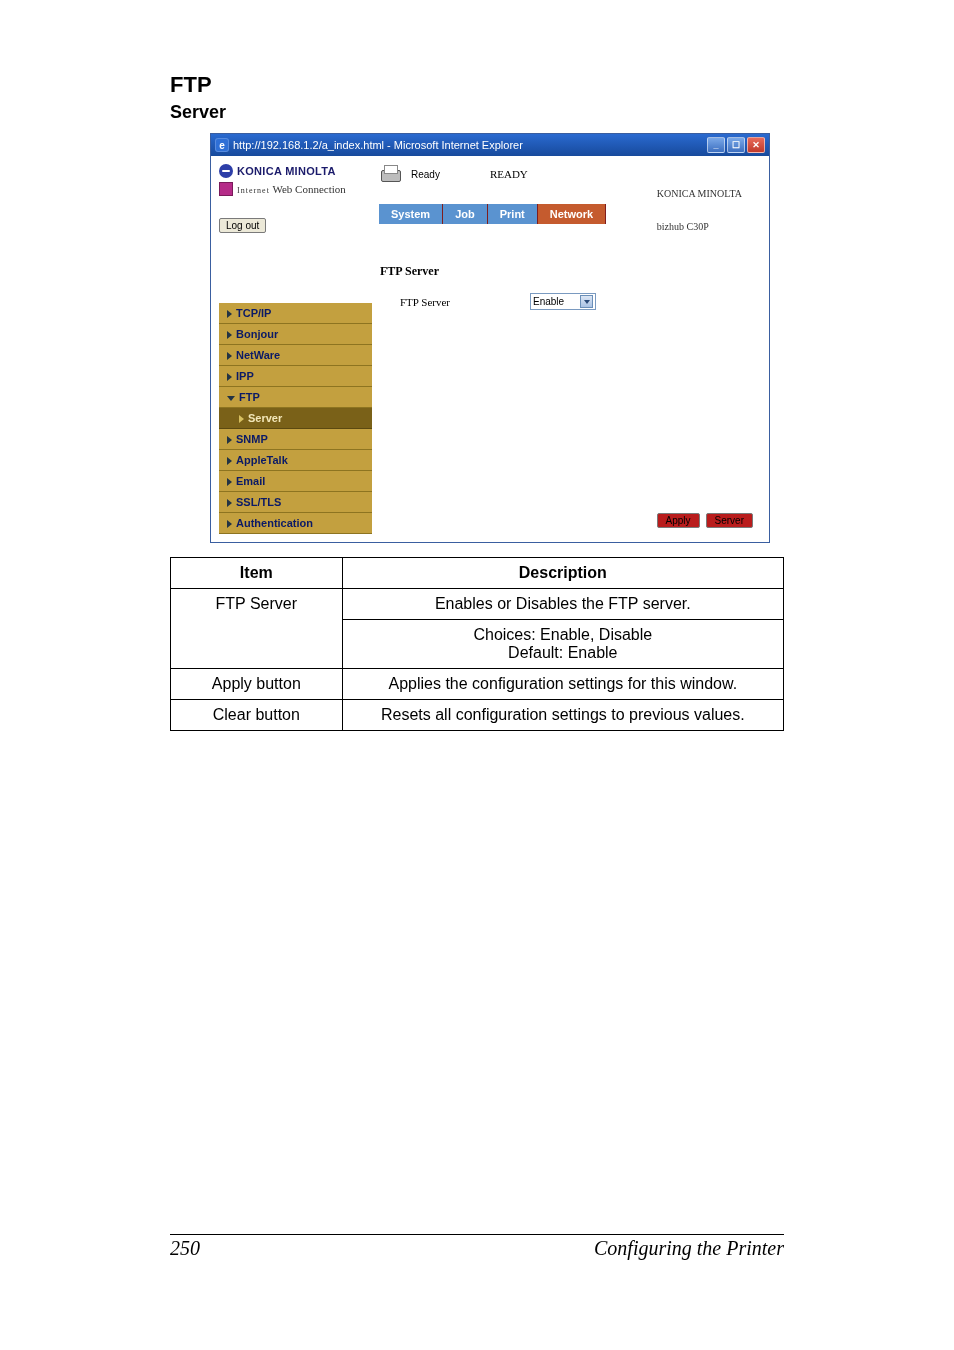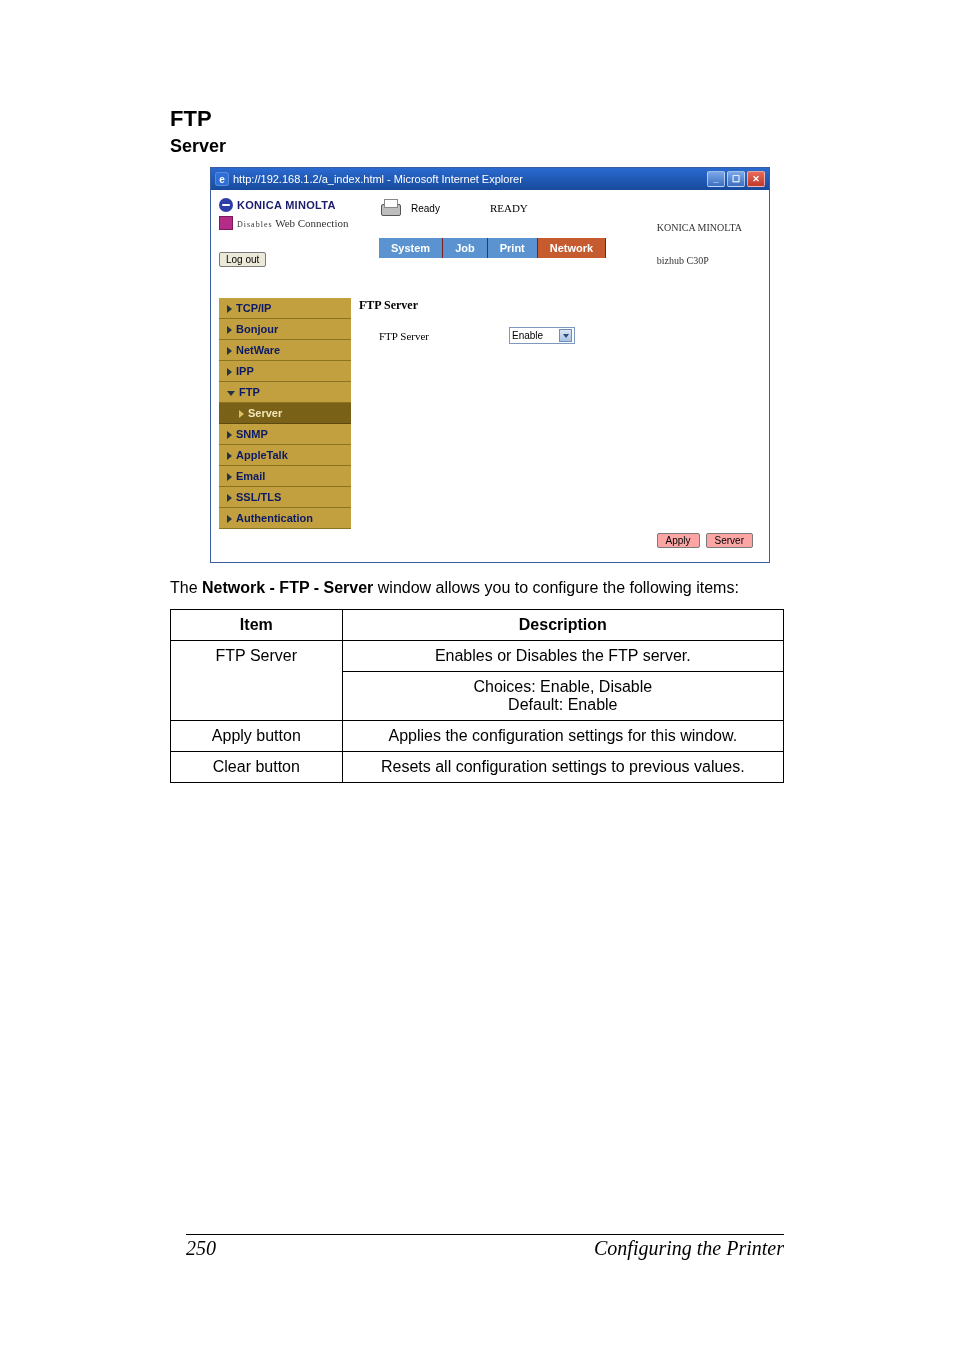--- a/index.html
+++ b/index.html
@@ -1,17 +1,17 @@
 <!DOCTYPE html>
 <html><head>
 <meta charset="utf-8">
 <style>
   * { box-sizing: border-box; margin: 0; padding: 0; }
   html, body { width: 954px; height: 1350px; background: #fff; font-family: Arial, Helvetica, sans-serif; color: #000; }
-  .page { position: relative; width: 954px; height: 1350px; padding: 106px 170px 0 170px; border-radius: 28px; }
+  .page { position: relative; width: 954px; height: 1350px; padding: 72px 170px 0 170px; border-radius: 28px; }
   h2.ftp { font-size: 22px; font-weight: bold; margin-bottom: 4px; }
   h3.server { font-size: 18px; font-weight: bold; margin-bottom: 10px; }
   .ie-window { width: 560px; margin: 0 0 14px 40px; border: 1px solid #3a5ea0; background: #e9e6dd; font-family: Tahoma, Arial, sans-serif; }
   .titlebar { display:flex; align-items:center; justify-content:space-between; background: linear-gradient(#2a6ad0,#174a9c); color:#fff; height:22px; padding:0 4px; }
   .titlebar .title { display:flex; align-items:center; gap:4px; font-size:11px; }
   .titlebar .title .e-icon { width:14px;height:14px;border-radius:3px;background:#2e6fd6;display:inline-flex;align-items:center;justify-content:center;color:#fff;font-weight:bold;font-size:10px;border:1px solid #fff3; }
   .win-controls { display:flex; gap:2px; }
   .win-btn { width:18px;height:16px;border:1px solid #fff8;background:linear-gradient(#7aa8e8,#3d6fc0);border-radius:2px;display:flex;align-items:center;justify-content:center;color:#fff;font-size:9px;font-weight:bold; }
   .win-close { background:linear-gradient(#e86a5a,#c0392b); }
   .menubar { display:flex; gap:10px; background:#ece9d8; color:#000; font-size:11px; padding:4px 6px; border-bottom:1px solid #c8c4b6; position:relative; }
@@ -33,40 +33,40 @@
   .printer-icon { width:22px;height:20px;display:inline-block;position:relative; }
   .printer-icon::before{content:"";position:absolute;left:2px;top:6px;width:18px;height:10px;background:#bdbdbd;border:1px solid #555;border-radius:2px;}
   .printer-icon::after{content:"";position:absolute;left:5px;top:1px;width:12px;height:7px;background:#fff;border:1px solid #888;}
   .ready-text { font-size:10px; }
   .ready-big { font-size:11px; font-family:'Times New Roman',serif; margin-left:40px; }
   .hdr-right { vertical-align:top; text-align:left; font-size:10px; font-family:'Times New Roman',serif; padding-top:4px; white-space:pre; color:#333; }
   .tabs { display:flex; margin-top:20px; }
   .tab { font-size:11px; font-weight:bold; padding:4px 12px; border-right:1px solid #7f1d1d; color:#fff; background:#5a93d0; cursor:pointer; }
   .tab.active { background:#c55b2e; }
   .body-grid { display:flex; margin-top:6px; }
-  .sidebar { width:132px; }
+  .sidebar { width:153px;margin-top:39px; }
   .side-item { background:#c3a03f; color:#0b1a66; font-size:11px; font-weight:bold; padding:4px 8px; border-bottom:1px solid #8d7420; cursor:pointer; }
   .side-item .tri { display:inline-block;width:0;height:0;border-top:4px solid transparent;border-bottom:4px solid transparent;border-left:5px solid #234; margin-right:4px; vertical-align:middle; }
   .side-item.open .tri { border-left:none;border-top:5px solid #234;border-left:4px solid transparent;border-right:4px solid transparent;border-bottom:none; }
   .side-sub { background:#7a6118; color:#f3e7b8; padding-left:20px; font-size:11px; font-weight:bold; padding-top:4px;padding-bottom:4px;border-bottom:1px solid #5c4910; cursor:pointer;}
   .side-sub .stri { display:inline-block;width:0;height:0;border-top:4px solid transparent;border-bottom:4px solid transparent;border-left:5px solid #d8c060; margin-right:4px; vertical-align:middle; }
   .side-spacer { height:4px; background:transparent; }
   .content { flex:1; padding:4px 8px; font-family:'Times New Roman',serif; position:relative; min-height:260px; }
   .content-title { font-size:12px; font-weight:bold; margin-bottom:14px; }
   .form-row { display:flex; align-items:center; gap:80px; font-size:11px; margin-left:20px; }
   .select { font-family:Tahoma,Arial,sans-serif; font-size:10px; border:1px solid #7a9ac0; background:#fff; padding:0 2px; height:17px; display:inline-flex; align-items:center; gap:16px; }
   .select .sel-arrow { width:13px;height:13px;background:linear-gradient(#dce6f4,#a9c2e4);border:1px solid #6b8fb8;display:inline-flex;align-items:center;justify-content:center; }
   .select .sel-arrow::after{content:"";width:0;height:0;border-left:3px solid transparent;border-right:3px solid transparent;border-top:4px solid #2a4a78;}
   .content-footer { position:absolute; right:8px; bottom:6px; display:flex; gap:6px; }
-  .content-footer .btn { font-size:10px; font-family:Tahoma,Arial,sans-serif; padding:1px 8px; background:#fca5a5; border:1px solid #7a7a7a; border-radius:2px; cursor:pointer; }
+  .content-footer .btn { font-size:10px; font-family:Tahoma,Arial,sans-serif; padding:1px 8px; background:#b91c1c; border:1px solid #7a7a7a; border-radius:2px; cursor:pointer; }
   .below-text { font-size:16px; margin:4px 0 10px 0; line-height:1.35; }
   .desc-table { width:100%; border-collapse:collapse; font-size:16px; }
   .desc-table th, .desc-table td { border:1.5px solid #000; padding:6px 8px; text-align:center; vertical-align:top; }
   .desc-table th { font-weight:bold; }
-  .page-footer { position:absolute; left:186px; right:170px; bottom:90px; }
+  .page-footer { position:absolute; left:170px; right:170px; bottom:90px; }
   .page-footer .divider { border:none; border-top:1px solid #000; margin-bottom:2px; }
   .page-footer .row { display:flex; justify-content:space-between; font-family:'Times New Roman', serif; font-style:italic; font-size:20px; }
   .page-footer .pn { font-style:italic; }
 </style>
 </head>
 <body>
 
 <div class="page">
   <h2 class="ftp">FTP</h2>
   <h3 class="server">Server</h3>
@@ -87,21 +87,21 @@
       <table class="hdr-table">
           <tbody>
             <tr>
         <td class="hdr-left">
           <div class="km-logo">
             <span class="km-dot"></span>
             <span>KONICA MINOLTA</span>
           </div>
           <div class="ps-line">
             <span class="ps-badge"></span>
-            <span class="ps-label"><span class="small">Disables</span> <span>Web Connection</span></span>
+            <span class="ps-label"><span class="small">Internet</span> <span>Web Connection</span></span>
           </div>
           <span class="logout-btn">Log out</span>
         </td>
         <td class="hdr-center">
           <div class="ready-row">
             <span class="printer-icon"></span>
             <span class="ready-text">Ready</span>
             <span class="ready-big">READY</span>
           </div>
           <div class="tabs">
@@ -145,23 +145,20 @@
           </div>
           <div class="content-footer">
             <span class="btn">Apply</span>
             <span class="btn">Server</span>
           </div>
         </div>
       </div>
     </div>
   </div>
 
-  <p class="below-text">
-    <span>The </span><strong>Network - FTP - Server</strong><span> window allows you to configure the following items:</span>
-  </p>
 
   <table class="desc-table">
     <tbody>
         <tr>
       <th style="width:28%;">Item</th>
       <th>Description</th>
     </tr>
     <tr>
       <td rowspan="2">FTP Server</td>
       <td>Enables or Disables the FTP server.</td>

